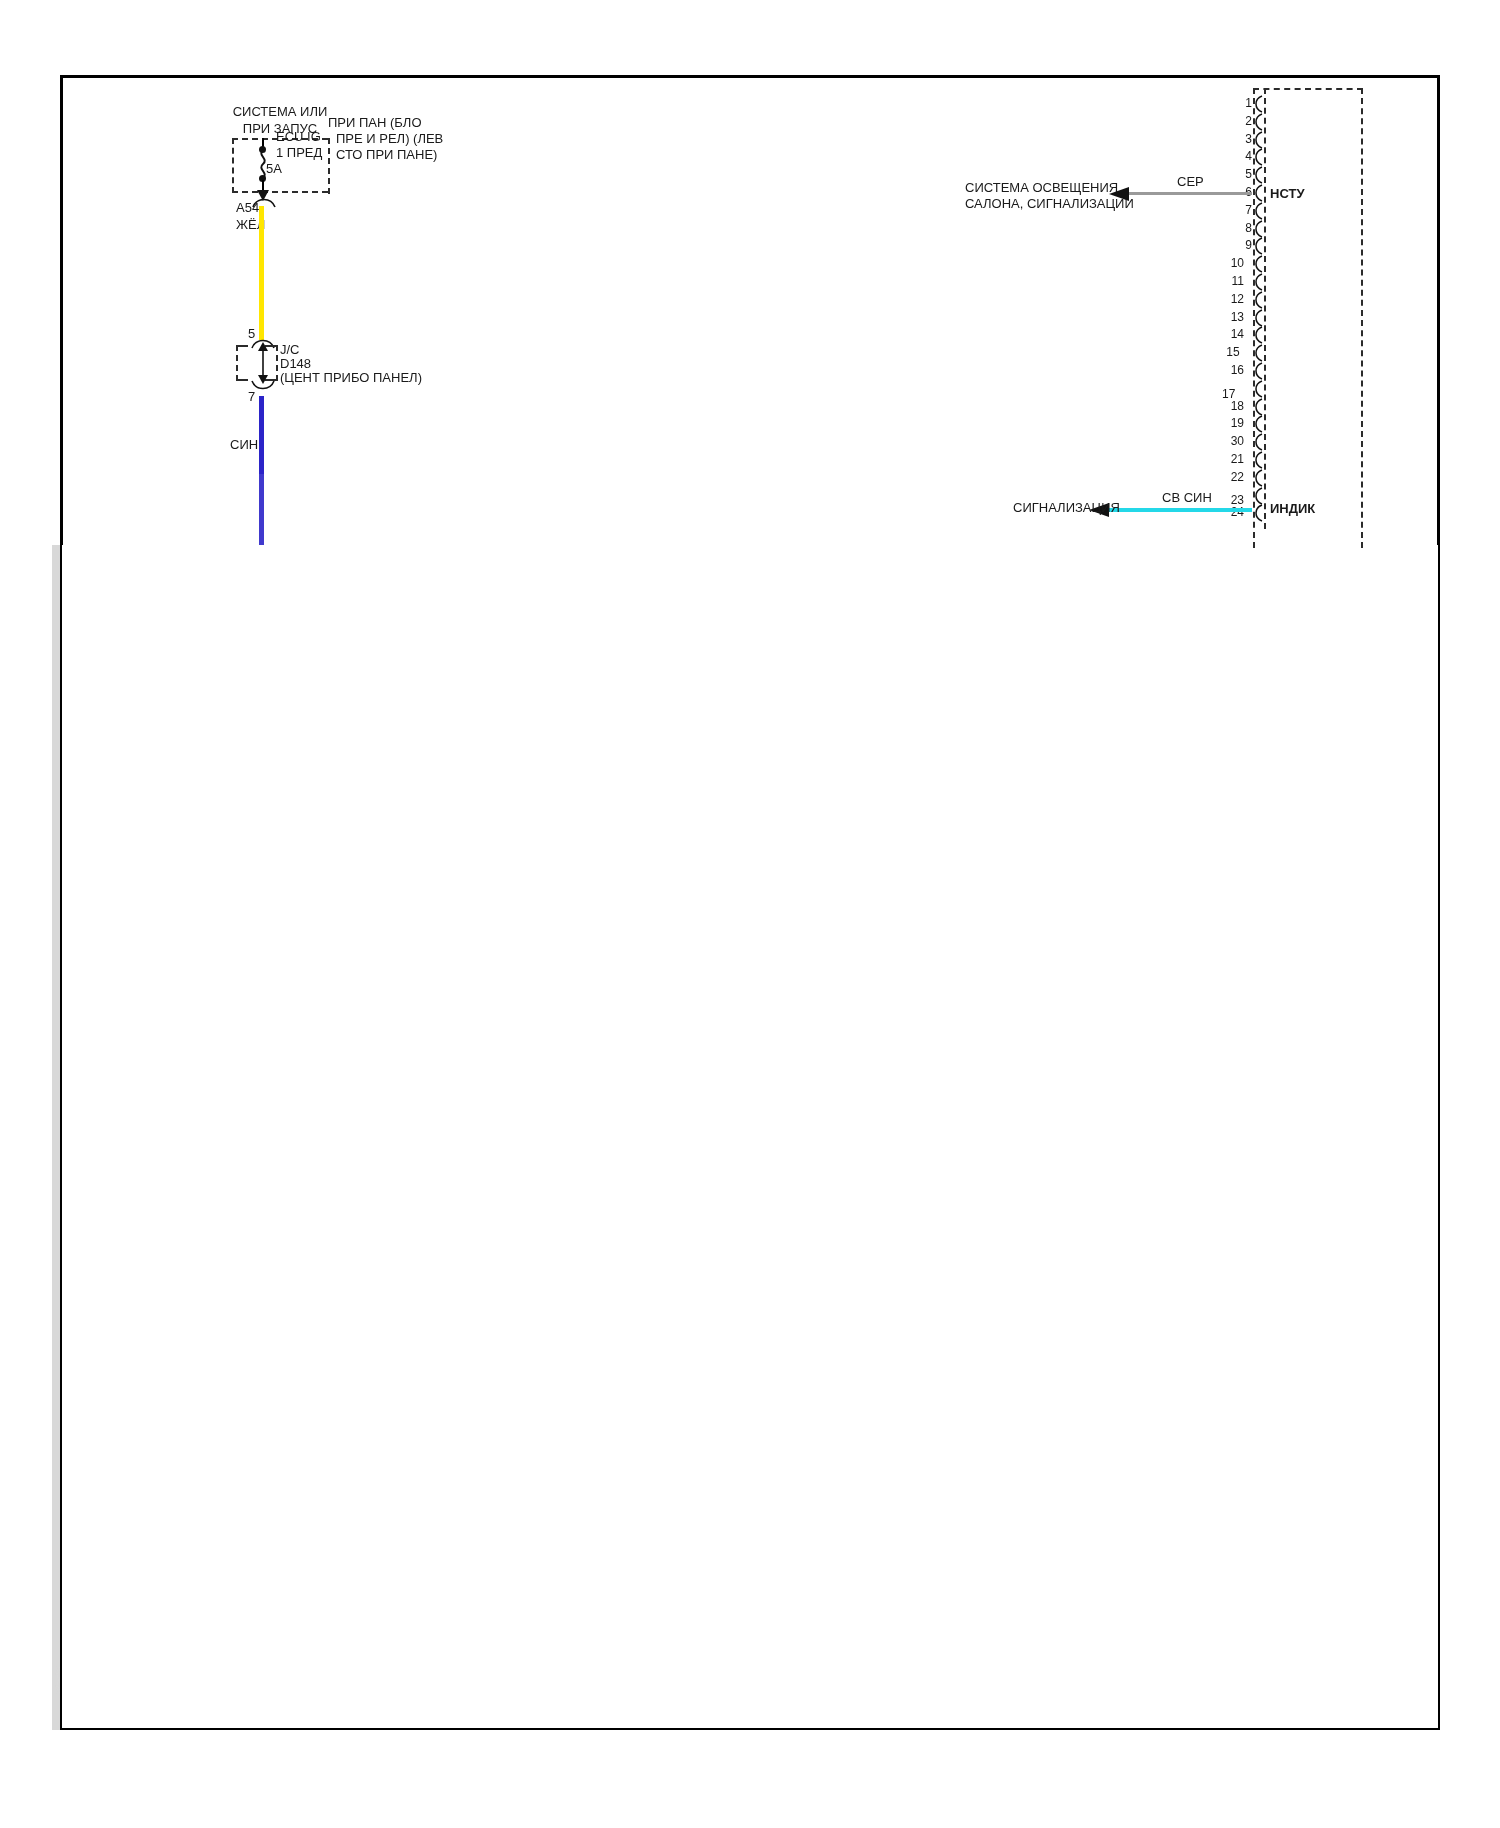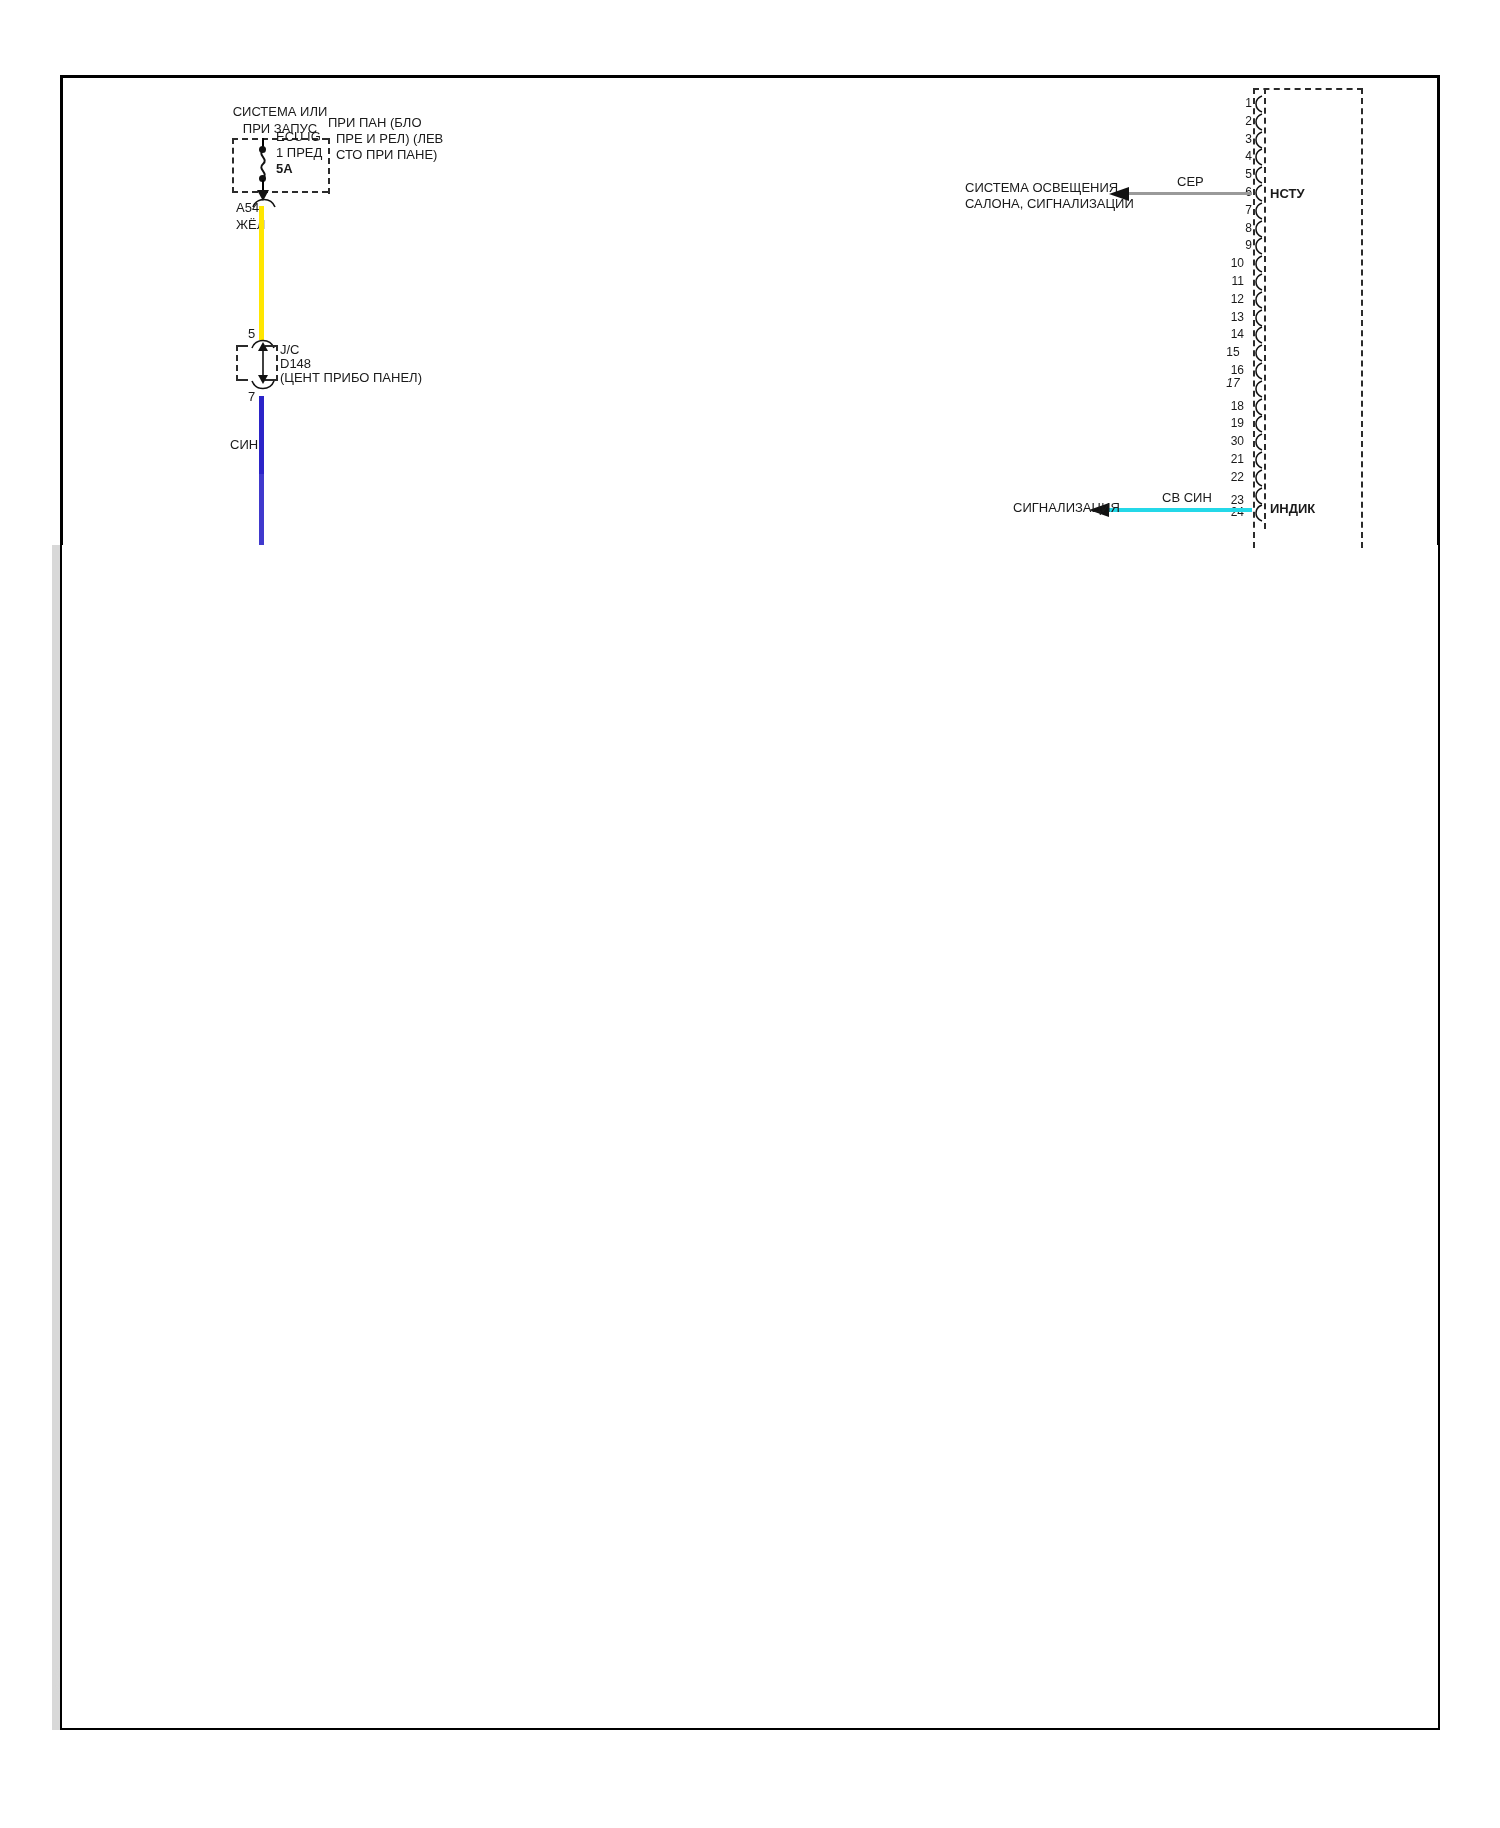--- a/index.html
+++ b/index.html
@@ -191,21 +191,21 @@
   </svg>
   <div class="dot" style="left:259px;top:175px;"></div>
 
   <div class="vline" style="left:262px;top:180px;width:2px;height:18px;"></div>
   <svg class="abs" style="left:256px;top:190px;" width="14" height="12" viewBox="0 0 14 12">
     <path d="M1 0 L7 11 L13 0 Z" fill="#111"></path>
   </svg>
 
   <div class="txt t13" style="left:276px;top:129px;">ECU IG</div>
   <div class="txt t13" style="left:276px;top:145px;">1 ПРЕД</div>
-  <div class="txt t13" style="left:276px;top:161px;font-weight:bold;">5A</div>
+  <div class="txt t13" style="left:266px;top:161px;">5A</div>
 
   <div class="txt t13" style="left:328px;top:115px;">ПРИ ПАН (БЛО</div>
   <div class="txt t13" style="left:336px;top:131px;">ПРЕ И РЕЛ) (ЛЕВ</div>
   <div class="txt t13" style="left:336px;top:147px;">СТО ПРИ ПАНЕ)</div>
 
   <svg class="abs" style="left:252px;top:196px;" width="24" height="12" viewBox="0 0 24 12">
     <path d="M1 11 C 5 1, 19 1, 23 11" stroke="#111" stroke-width="1.6" fill="none"></path>
   </svg>
 
   <div class="txt t13" style="left:236px;top:200px;">A54</div>
@@ -310,21 +310,21 @@
         <path d="M10 1 C 2 4, 2 14, 10 17" stroke="#111" stroke-width="1.5" fill="none"></path>
       </svg>
       <div class="txt t12" style="left: 0px; top: 249.2px; width: 22px; text-align: center;">15</div>
       <svg width="12" height="18" viewBox="0 0 12 18" style="position: absolute; left: 30px; top: 248.2px;">
         <path d="M10 1 C 2 4, 2 14, 10 17" stroke="#111" stroke-width="1.5" fill="none"></path>
       </svg>
       <div class="txt t12" style="left: 0px; top: 267px; width: 22px; text-align: right;">16</div>
       <svg width="12" height="18" viewBox="0 0 12 18" style="position: absolute; left: 30px; top: 266px;">
         <path d="M10 1 C 2 4, 2 14, 10 17" stroke="#111" stroke-width="1.5" fill="none"></path>
       </svg>
-      <div class="txt t12" style="left: 0px; top: 280px; width: 22px; text-align: center; font-style: italic;">17</div>
+      <div class="txt t12" style="left: 0px; top: 291px; width: 22px; text-align: left;">17</div>
       <svg width="12" height="18" viewBox="0 0 12 18" style="position: absolute; left: 30px; top: 283.8px;">
         <path d="M10 1 C 2 4, 2 14, 10 17" stroke="#111" stroke-width="1.5" fill="none"></path>
       </svg>
       <div class="txt t12" style="left: 0px; top: 302.6px; width: 22px; text-align: right;">18</div>
       <svg width="12" height="18" viewBox="0 0 12 18" style="position: absolute; left: 30px; top: 301.6px;">
         <path d="M10 1 C 2 4, 2 14, 10 17" stroke="#111" stroke-width="1.5" fill="none"></path>
       </svg>
       <div class="txt t12" style="left: 0px; top: 320.4px; width: 22px; text-align: right;">19</div>
       <svg width="12" height="18" viewBox="0 0 12 18" style="position: absolute; left: 30px; top: 319.4px;">
         <path d="M10 1 C 2 4, 2 14, 10 17" stroke="#111" stroke-width="1.5" fill="none"></path>

